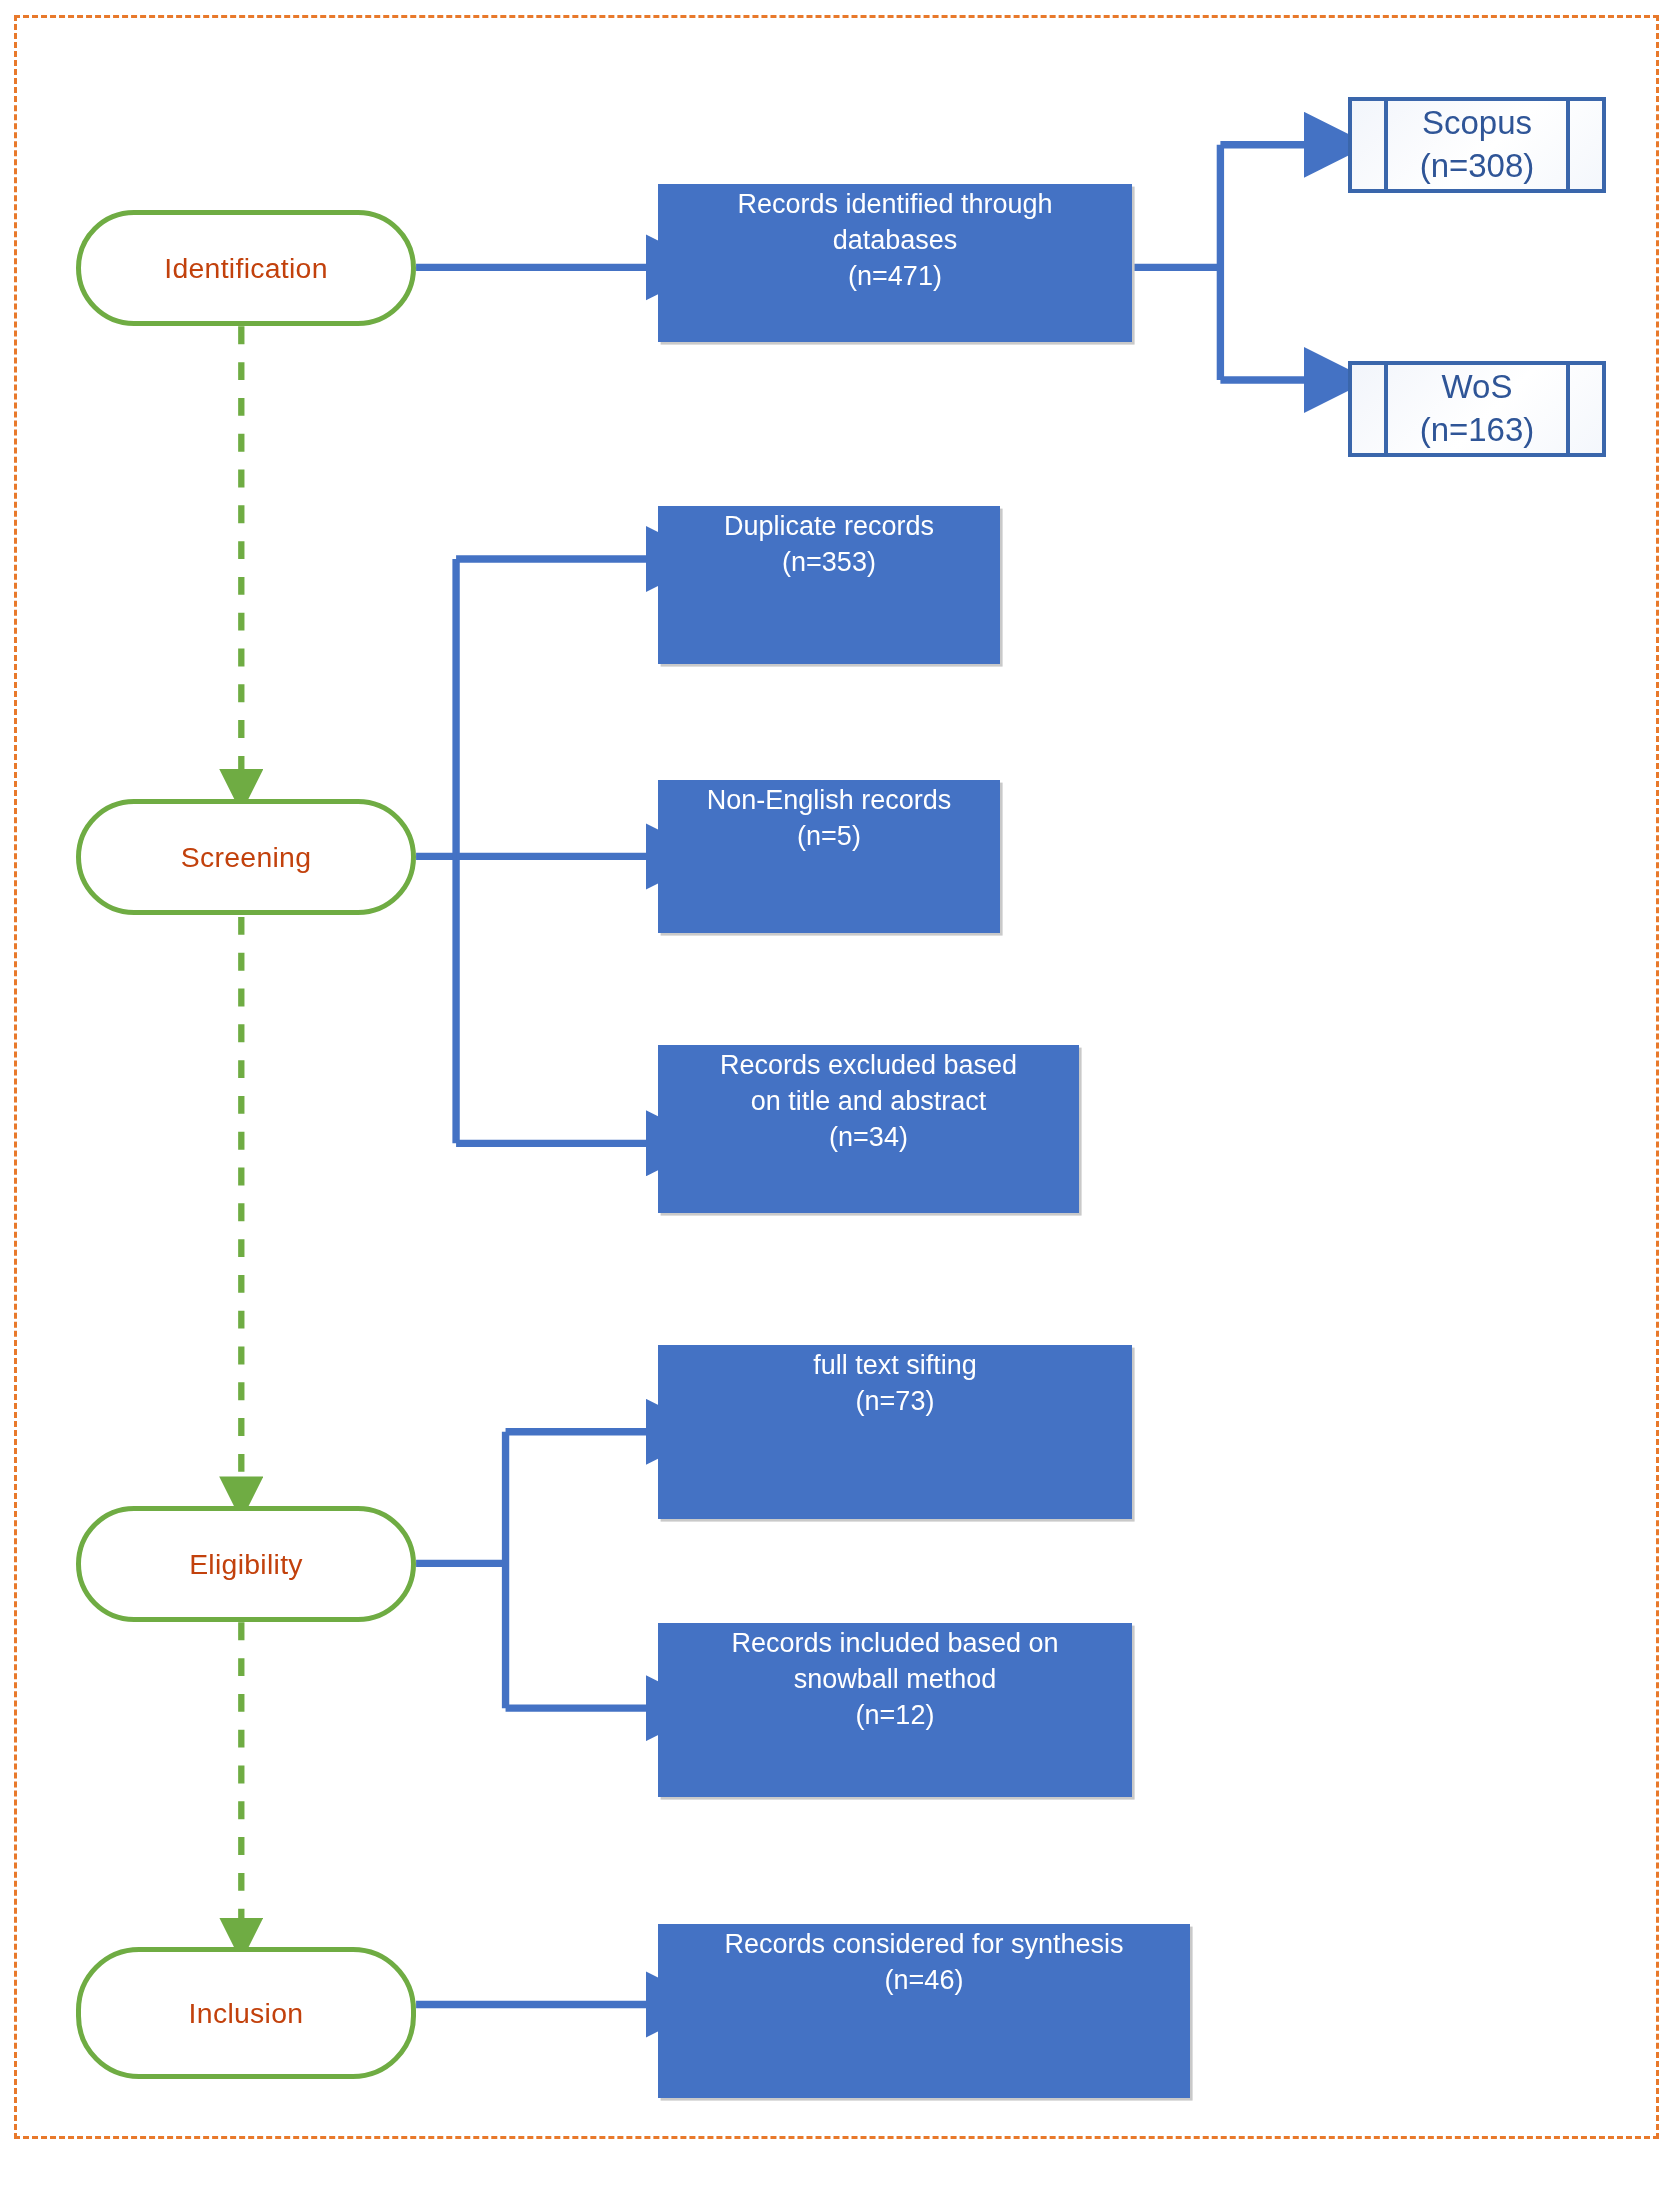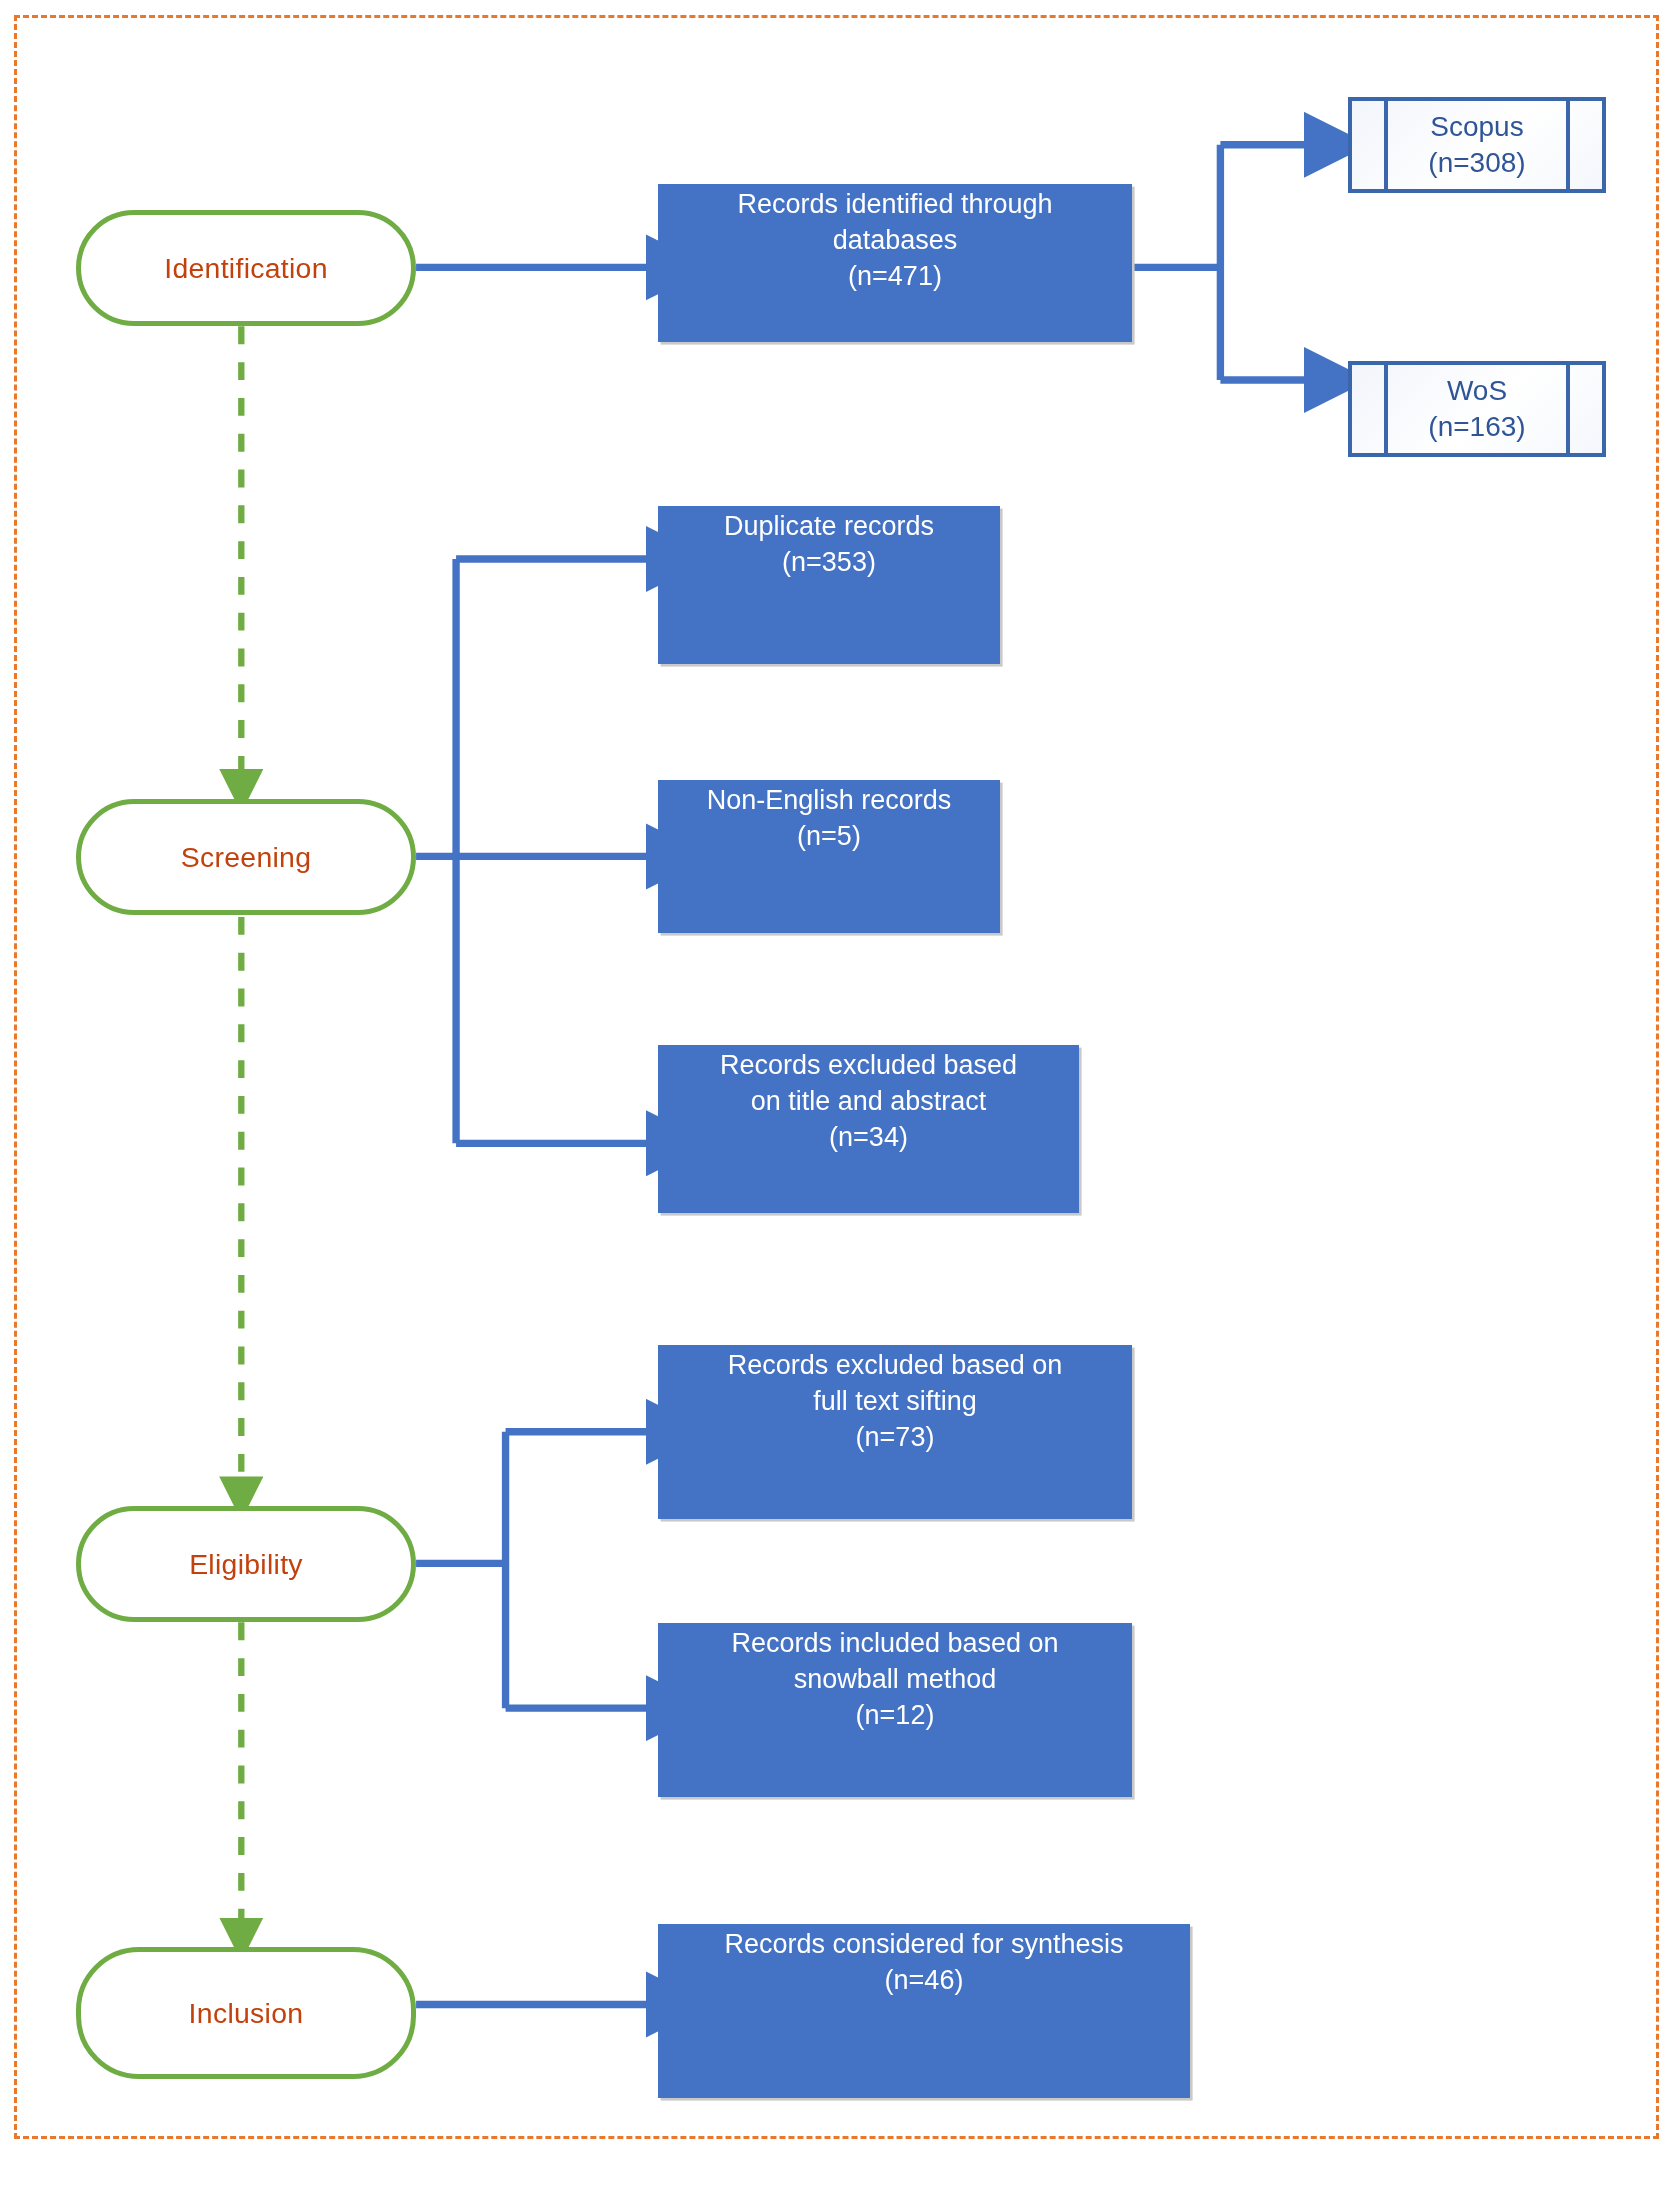--- a/index.html
+++ b/index.html
@@ -72,21 +72,21 @@
   .db-box {
     position: absolute;
     box-sizing: border-box;
     background: linear-gradient(135deg,#f2f5fb 0%, #ffffff 55%, #f4f7fc 100%);
     border: 4.7px solid #3A66AB;
     display: flex;
     align-items: center;
     justify-content: center;
     text-align: center;
     color: #2F5597;
-    font-size: 28px;
+    font-size: 33px;
     line-height: 1.3;
     font-family: "Liberation Sans", sans-serif;
   }
   .db-box::before,
   .db-box::after {
     content: "";
     position: absolute;
     top: 0;
     bottom: 0;
     width: 0;
@@ -190,21 +190,20 @@
   <div class="blue-box" style="left:658px; top:1045px; width:421px; height:168px;">
     <div class="txt">
       <div>Records excluded based</div>
       <div>on title and abstract</div>
       <div>(n=34)</div>
     </div>
   </div>
 
   <div class="blue-box" style="left:658px; top:1345px; width:474px; height:174px;">
     <div class="txt">
-      <div>Records excluded based on</div>
       <div>full text sifting</div>
       <div>(n=73)</div>
     </div>
   </div>
 
   <div class="blue-box" style="left:658px; top:1623px; width:474px; height:174px;">
     <div class="txt">
       <div>Records included based on</div>
       <div>snowball method</div>
       <div>(n=12)</div>

